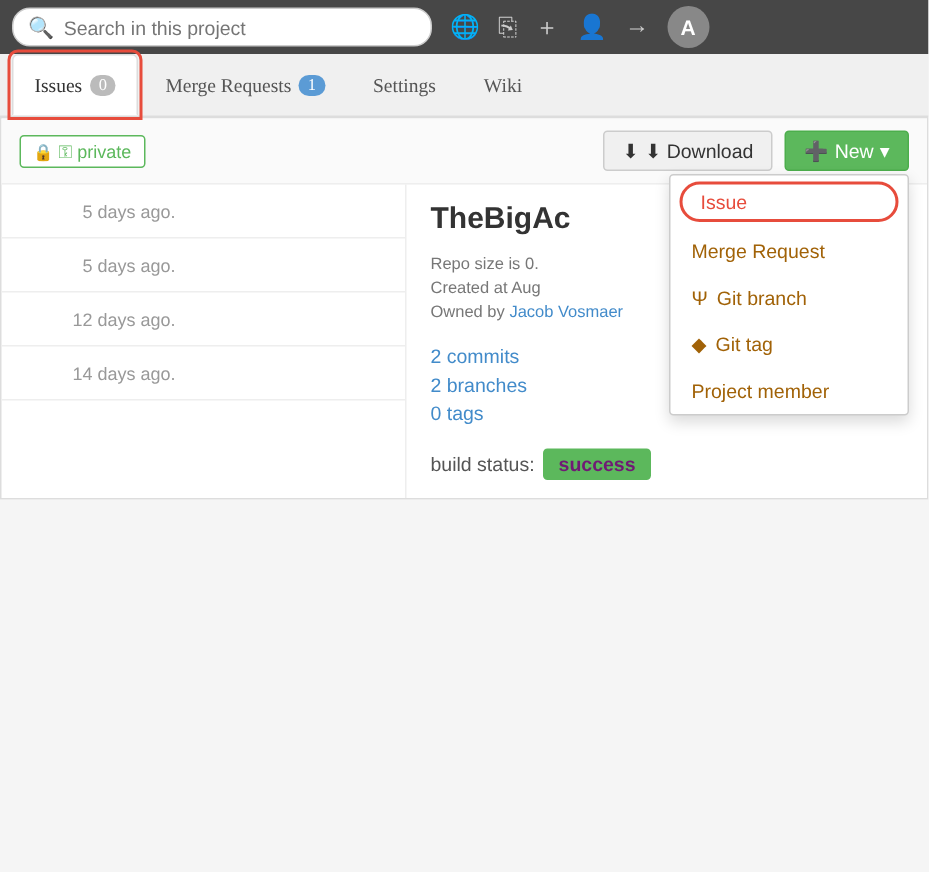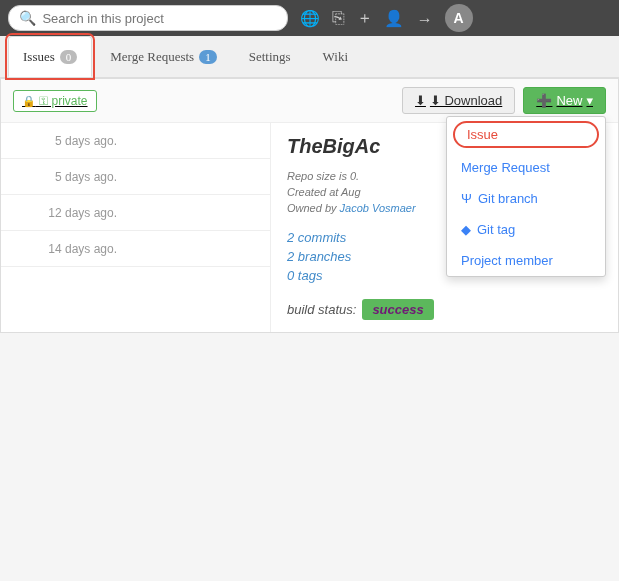--- a/index.html
+++ b/index.html
@@ -107,21 +107,20 @@
 
     
     .toolbar {
       display: flex;
       align-items: center;
       justify-content: flex-end;
       padding: 8px 12px;
       border-bottom: 1px solid #eee;
       background: #fafafa;
       gap: 8px;
-      text-decoration: underline;
     }
     .private-badge {
       background: white;
       border: 1px solid #5cb85c;
       color: #5cb85c;
       padding: 3px 8px;
       border-radius: 3px;
       font-size: 12px;
       margin-right: auto;
     }
@@ -219,21 +218,20 @@
     .two-col {
       display: flex;
     }
     .left-col {
       flex: 0 0 270px;
       border-right: 1px solid #eee;
     }
     .right-col {
       flex: 1;
       padding: 12px 16px;
-      font-style: italic;
     }
 
     
     .dropdown-wrapper {
       position: relative;
       display: inline-block;
     }
     .dropdown-menu {
       position: absolute;
       top: 100%;
@@ -242,21 +240,21 @@
       border: 1px solid #ccc;
       border-radius: 3px;
       box-shadow: 0 4px 10px rgba(0,0,0,0.15);
       min-width: 160px;
       z-index: 100;
       margin-top: 2px;
     }
     .dropdown-item {
       padding: 8px 14px;
       cursor: pointer;
-      color: #3b82f6;
+      color: #a16207;
       font-size: 13px;
       display: flex;
       align-items: center;
       gap: 6px;
       white-space: nowrap;
     }
     .dropdown-item.issue-item {
       border: 2px solid #e74c3c;
       border-radius: 20px;
       margin: 4px 6px;

